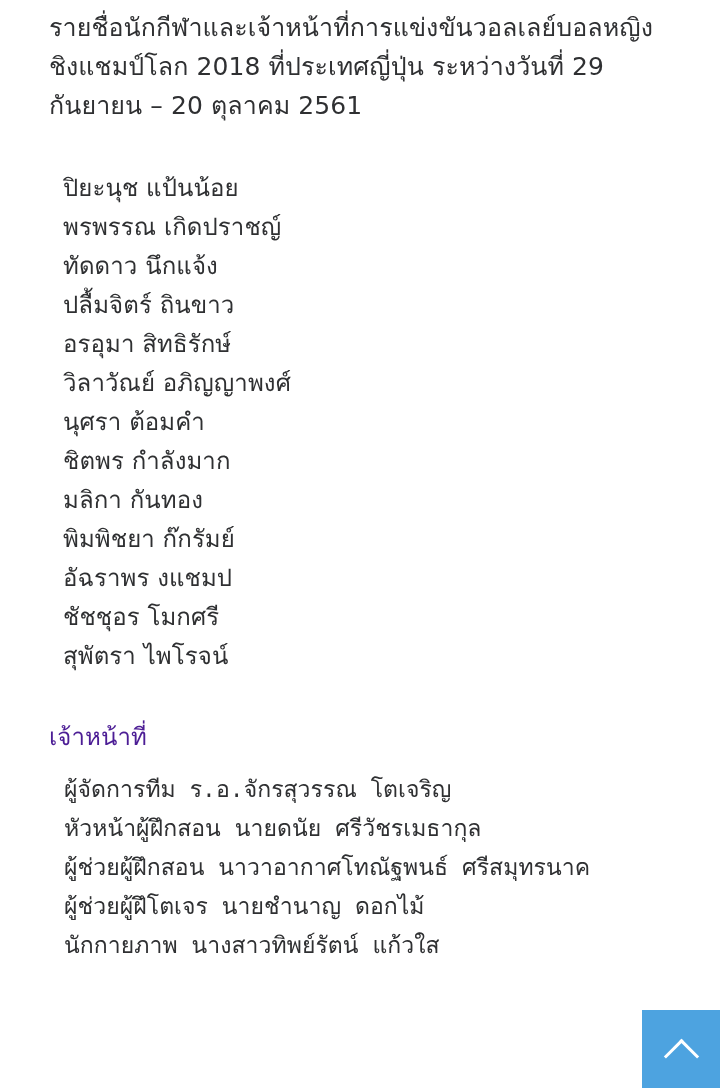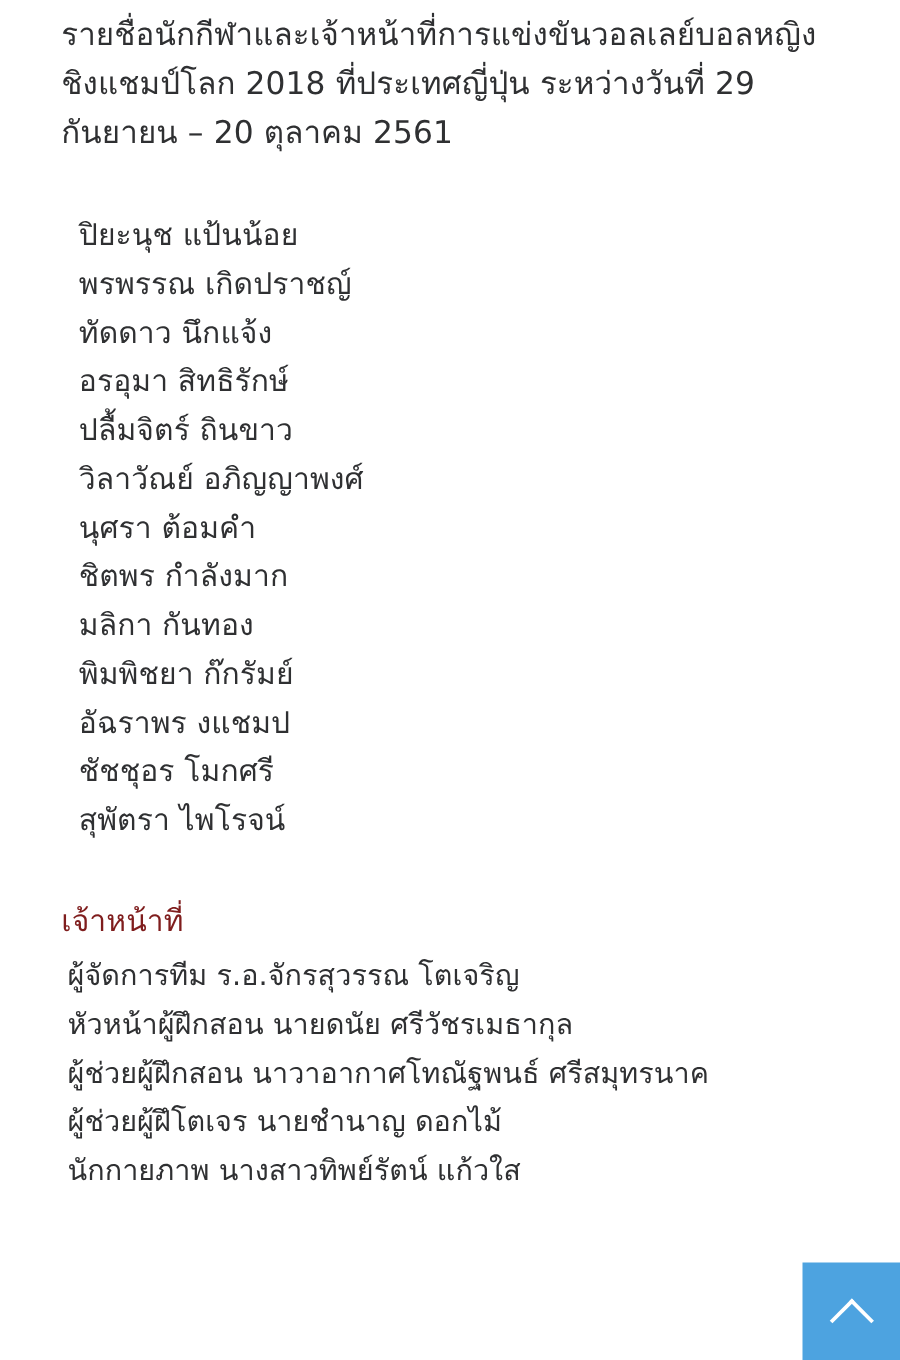--- a/index.html
+++ b/index.html
@@ -44,28 +44,29 @@
     font-size: 24px;
     line-height: 39px;
     letter-spacing: 0.1px;
     color: #2f3032;
     white-space: nowrap;
   }
   .staff-heading {
     font-size: 24px;
     line-height: 39px;
     letter-spacing: 0.1px;
-    color: #7f1d1d;
+    color: #4c1d95;
     margin: 0;
     font-weight: 400;
   }
   .staff-list {
     list-style: none;
-    margin: 5px;
+    margin: 15px;
     padding: 0;
+    font-family: Liberation Mono, monospace;
   }
   .staff-list li {
     font-size: 23px;
     line-height: 39px;
     letter-spacing: 0.05px;
     color: #2f3032;
     white-space: nowrap;
   }
   .scroll-top {
     position: absolute;
@@ -103,22 +104,22 @@
 <div class="page">
 
   <p class="heading">รายชื่อนักกีฬาและเจ้าหน้าที่การแข่งขันวอลเลย์บอลหญิง ชิงแชมป์โลก 2018 ที่ประเทศญี่ปุ่น ระหว่างวันที่ 29 กันยายน – 20 ตุลาคม 2561</p>
 
   <div class="spacer"></div>
 
   <ul class="name-list">
     <li>ปิยะนุช แป้นน้อย</li>
     <li>พรพรรณ เกิดปราชญ์</li>
     <li>ทัดดาว นึกแจ้ง</li>
+    <li>ปลื้มจิตร์ ถินขาว</li>
     <li>อรอุมา สิทธิรักษ์</li>
-    <li>ปลื้มจิตร์ ถินขาว</li>
     <li>วิลาวัณย์ อภิญญาพงศ์</li>
     <li>นุศรา ต้อมคำ</li>
     <li>ชิตพร กำลังมาก</li>
     <li>มลิกา กันทอง</li>
     <li>พิมพิชยา ก๊กรัมย์</li>
     <li>อัฉราพร งแชมป</li>
     <li>ชัชชุอร โมกศรี</li>
     <li>สุพัตรา ไพโรจน์</li>
   </ul>
 

